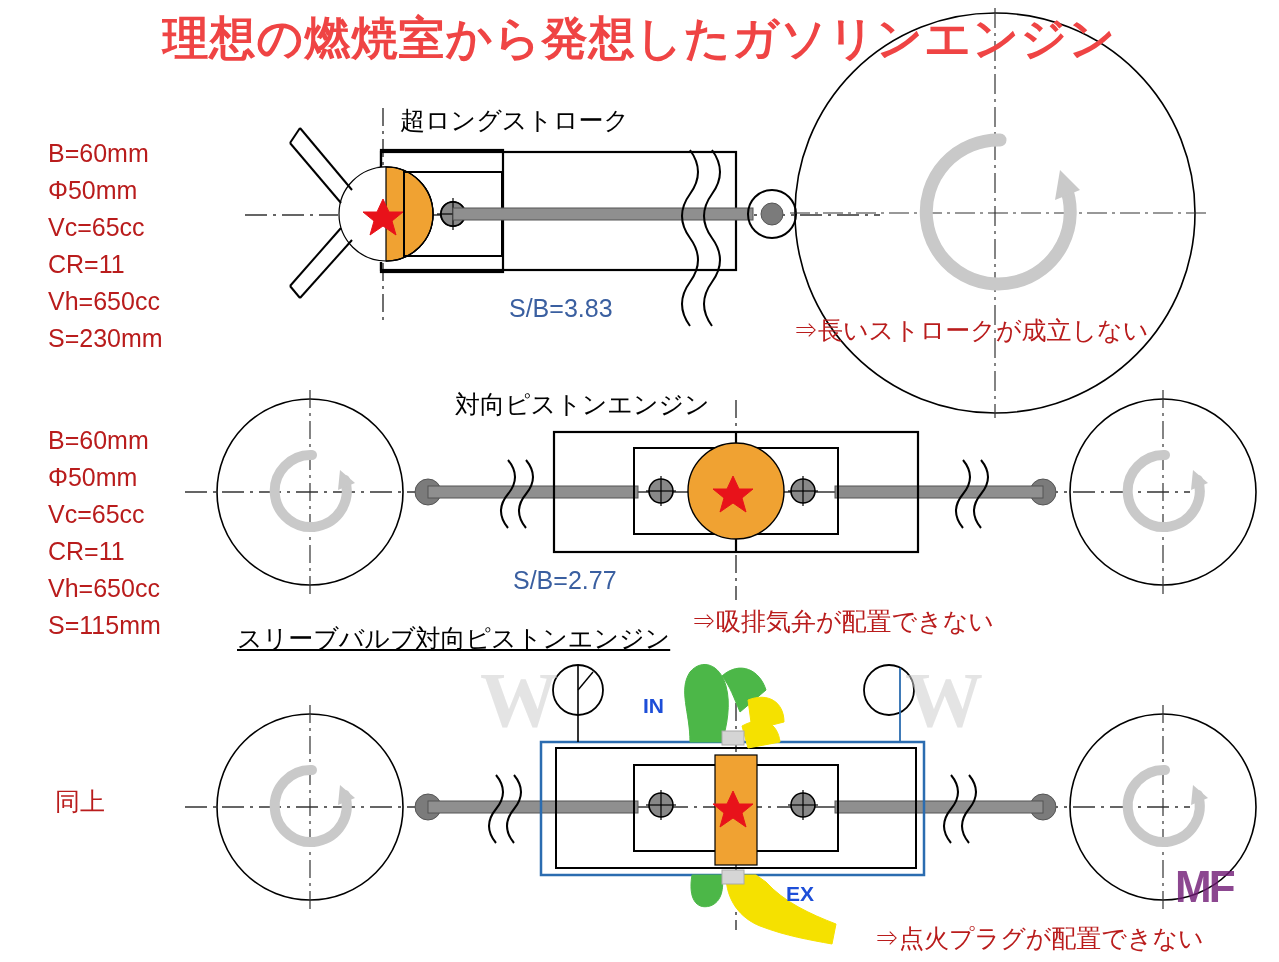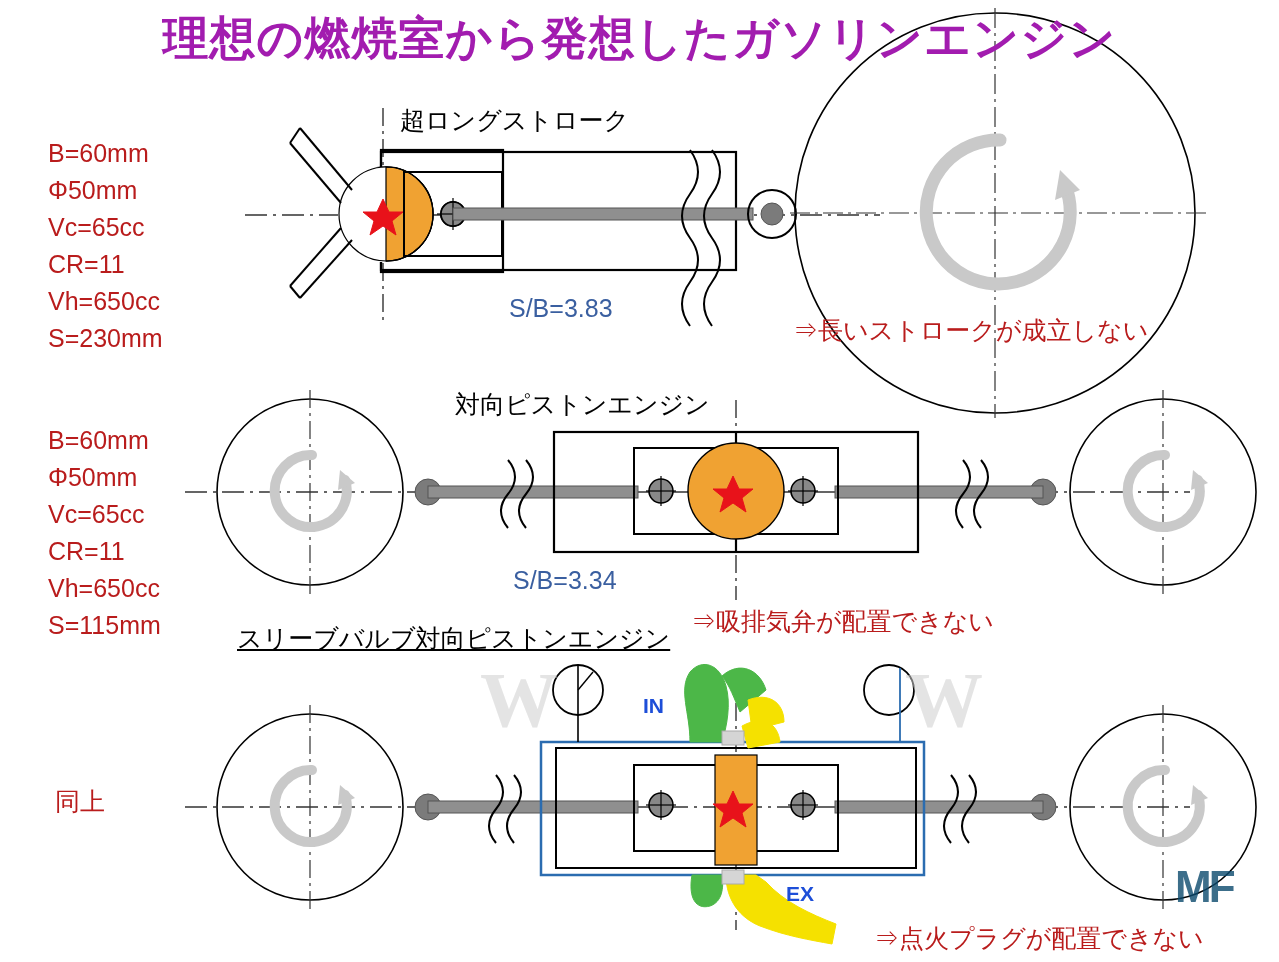--- a/index.html
+++ b/index.html
@@ -19,21 +19,21 @@
   }
   .abs { position: absolute; }
 
   
   #title {
     left: 0; top: 8px;
     width: 1279px;
     text-align: center;
     font-size: 46px;
     font-weight: bold;
-    color: #a21caf;
+    color: #ef4444;
     letter-spacing: 1px;
     white-space: nowrap;
   }
 
   
   .spec-block {
     font-size: 25px;
     color: #b91c1c;
     line-height: 37px;
     white-space: nowrap;
@@ -85,21 +85,21 @@
     font-weight: bold;
     color: #cfcfcf;
     opacity: .55;
     font-family: "Liberation Serif", serif;
     letter-spacing: -6px;
   }
   .wm-small {
     position: absolute;
     font-size: 44px;
     font-weight: bold;
-    color: #0c4a6e;
+    color: #701a75;
     opacity: .8;
     font-family: "Liberation Sans", sans-serif;
     letter-spacing: -3px;
   }
 </style>
 </head>
 <body>
 
 <div id="stage">
 
@@ -276,21 +276,21 @@
 
   <div class="abs spec-block" style="left:55px; top:783px;">
     <span class="spec-line">同上</span>
   </div>
 
   <div class="abs section-label" style="left:400px; top:104px;">超ロングストローク</div>
   <div class="abs section-label" style="left:455px; top:388px;">対向ピストンエンジン</div>
   <div class="abs section-label" style="left:237px; top:622px;text-decoration:underline;">スリーブバルブ対向ピストンエンジン</div>
 
   <div class="abs sb-label" style="left:509px; top:294px;">S/B=3.83</div>
-  <div class="abs sb-label" style="left:513px; top:566px;">S/B=3.34</div>
+  <div class="abs sb-label" style="left:513px; top:566px;">S/B=2.77</div>
 
   <div class="abs red-note" style="left:793px; top:314px;">⇒長いストロークが成立しない</div>
   <div class="abs red-note" style="left:672px; top:605px;margin-left:19px;">⇒吸排気弁が配置できない</div>
   <div class="abs red-note" style="left:874px; top:922px;">⇒点火プラグが配置できない</div>
 
   <div class="abs mini-label" style="left:643px; top:694px;">IN</div>
   <div class="abs mini-label" style="left:786px; top:882px;">EX</div>
 
 </div>
 

